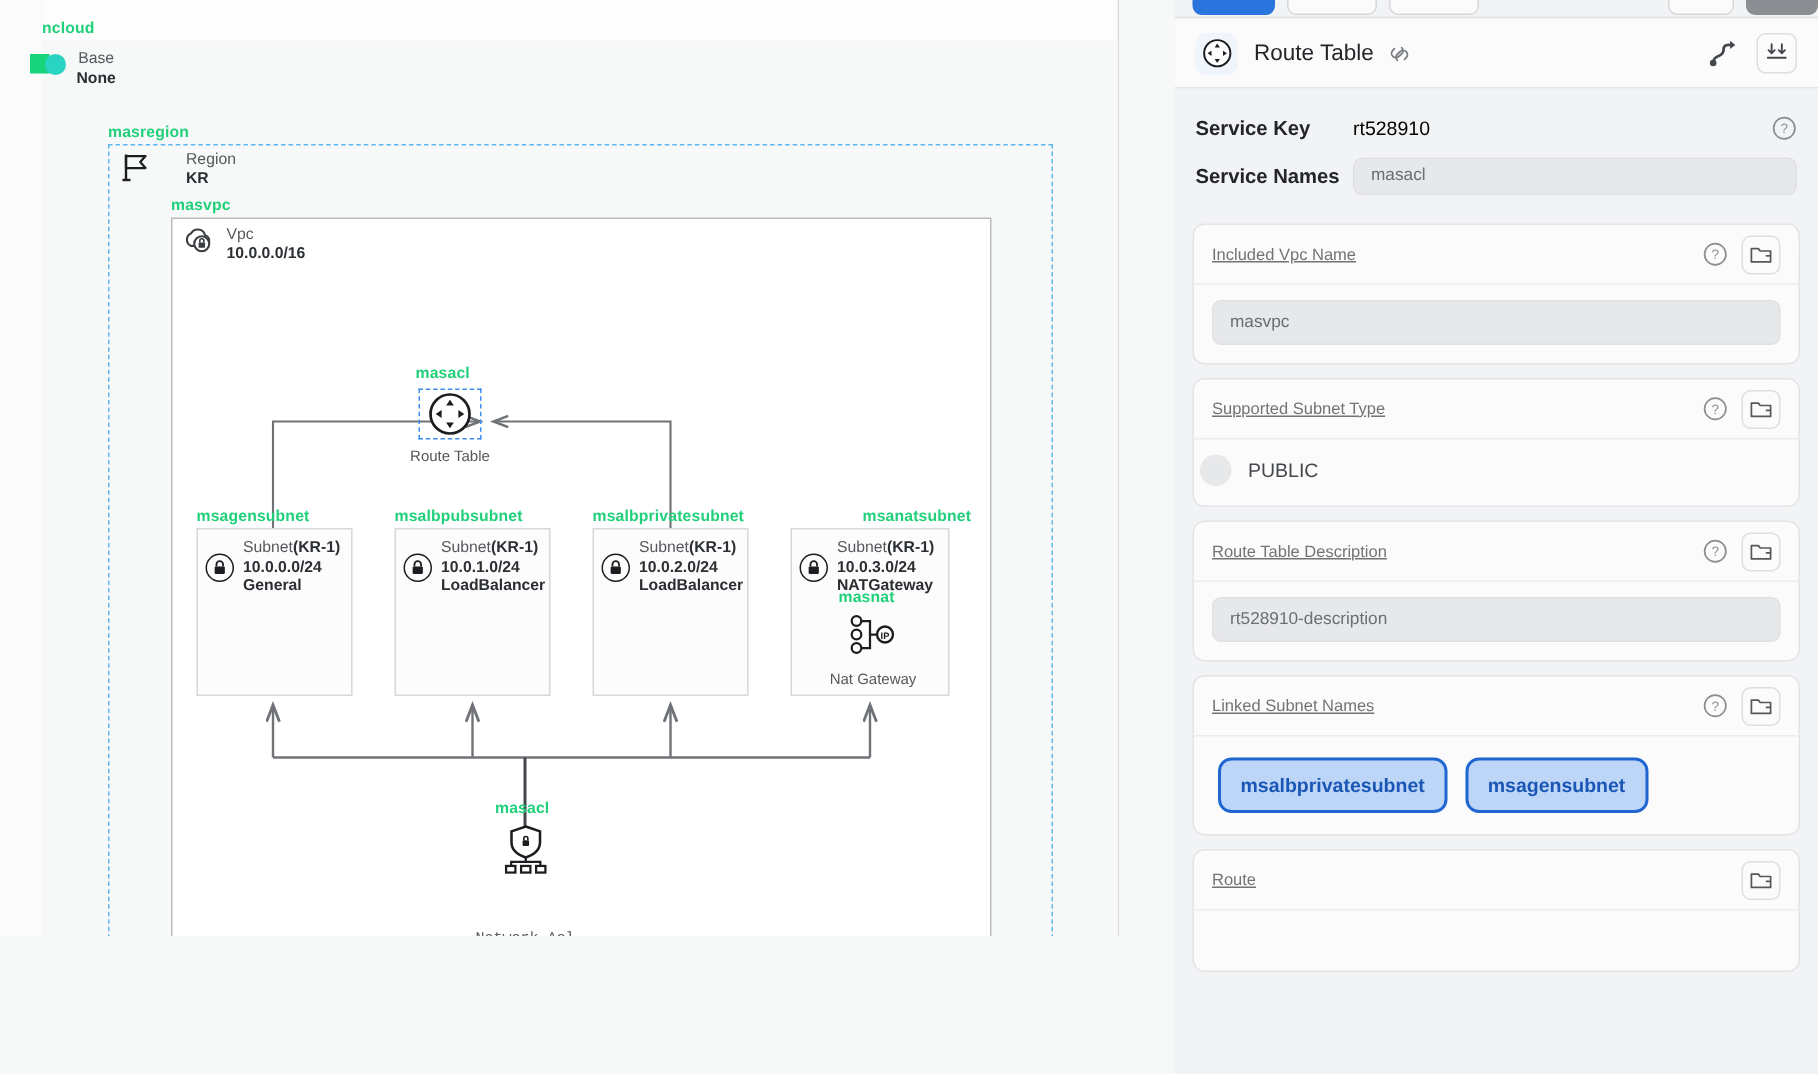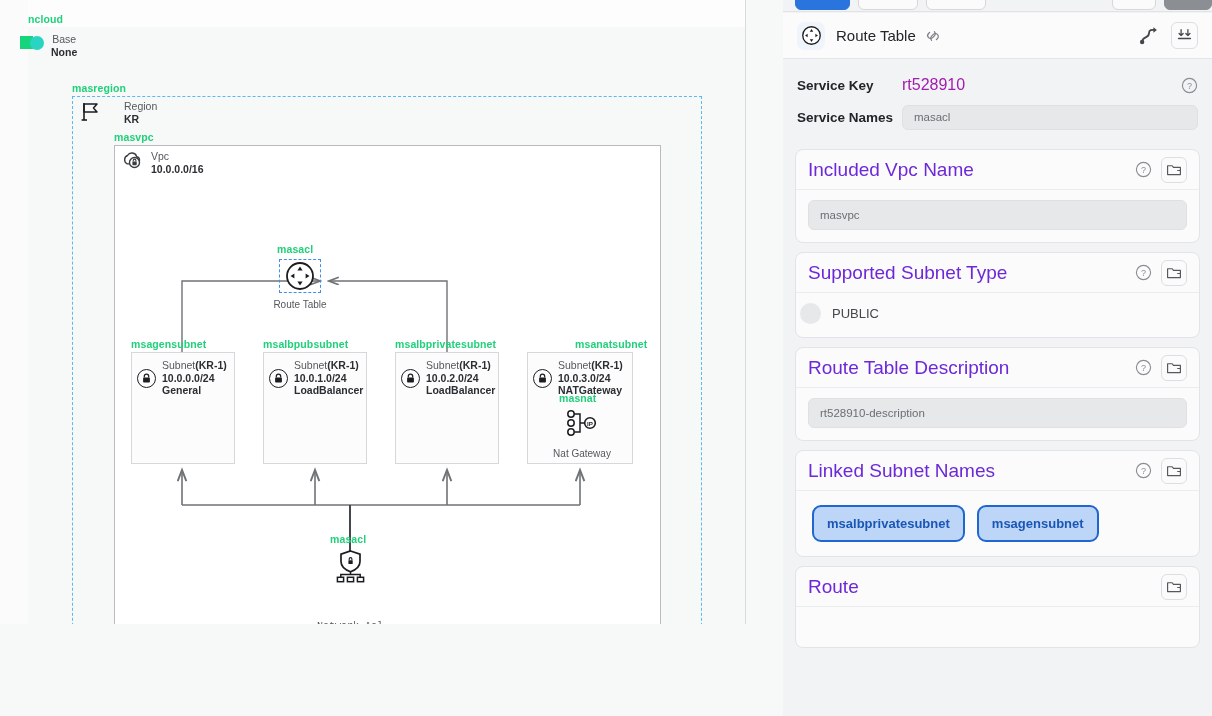--- a/index.html
+++ b/index.html
@@ -115,39 +115,39 @@
   }
   #panel-title { font-size: 15px; color: #232528; margin-left: 11px; }
   .link-icon { margin-left: 9px; display:flex; align-items:center; }
   .hdr-right { margin-left: auto; display: flex; align-items: center; gap: 11px; }
   .hdr-sq-btn { width: 27px; height: 27px; border:1px solid #dcdee1; border-radius:6px; background:#fbfbfc; display:flex;align-items:center;justify-content:center; }
 
   #panel-body { position:absolute; left:0; top:60px; width:429px; height:656px; overflow:hidden; background:#f2f3f5;}
 
   .kv-row { display:flex; align-items:center; padding: 0 14px; height: 30px; }
   .kv-key { font-size: 13.5px; color:#232528; font-weight: bold; width: 105px; flex:0 0 auto;}
-  .kv-val { font-size: 16px; color:#a21caf; }
+  .kv-val { font-size: 13px; color:#000000; }
   .kv-input {
     flex:1; height: 25px; background: #e7e8ea; border:1px solid #dfe0e3; border-radius:6px;
     display:flex; align-items:center; padding: 0 11px; font-size: 11.5px; color:#6b6e73;
   }
   .help-icon { margin-left:auto; flex:0 0 auto; }
 
   .card {
     margin: 9px 12px 0 12px;
     background: #fbfbfc;
     border: 1px solid #e3e4e7;
     border-radius: 8px;
     overflow: hidden;
   }
   .card-head {
     display:flex; align-items:center; height: 40px; padding: 0 12px;
     border-bottom: 1px solid #ebecee;
   }
-  .card-title { font-size: 19px; color:#6d28d9; }
+  .card-title { font-size: 11px; color:#737373;text-decoration:underline; }
   .card-tools { margin-left:auto; display:flex; align-items:center; gap:9px; }
   .folder-btn { width:26px; height:26px; border:1px solid #dcdee1; border-radius:6px; background:#fbfbfc; display:flex;align-items:center;justify-content:center; }
   .card-body { padding: 10px 12px 12px 12px; }
   .field-box {
     height: 30px; background:#e7e8ea; border:1px solid #dfe0e3; border-radius:6px;
     display:flex; align-items:center; padding: 0 11px; font-size: 11.5px; color:#6b6e73;
   }
   .radio-row { display:flex; align-items:center; gap: 11px; height: 27px; }
   .radio {
     width:21px;height:21px;border-radius:50%; background:#e7e8ea; flex:0 0 auto;

